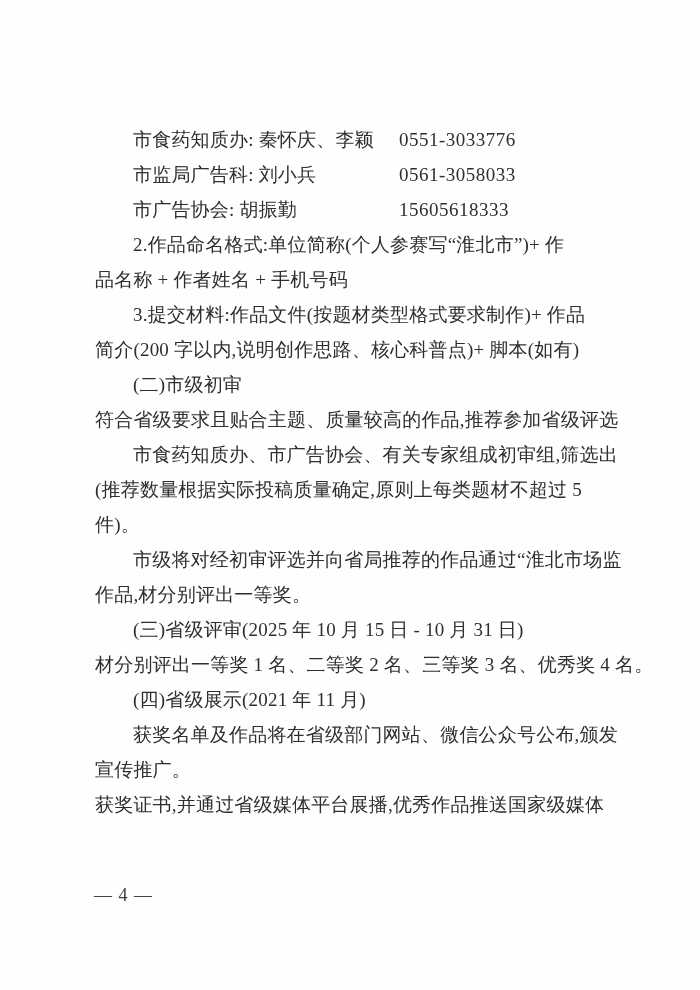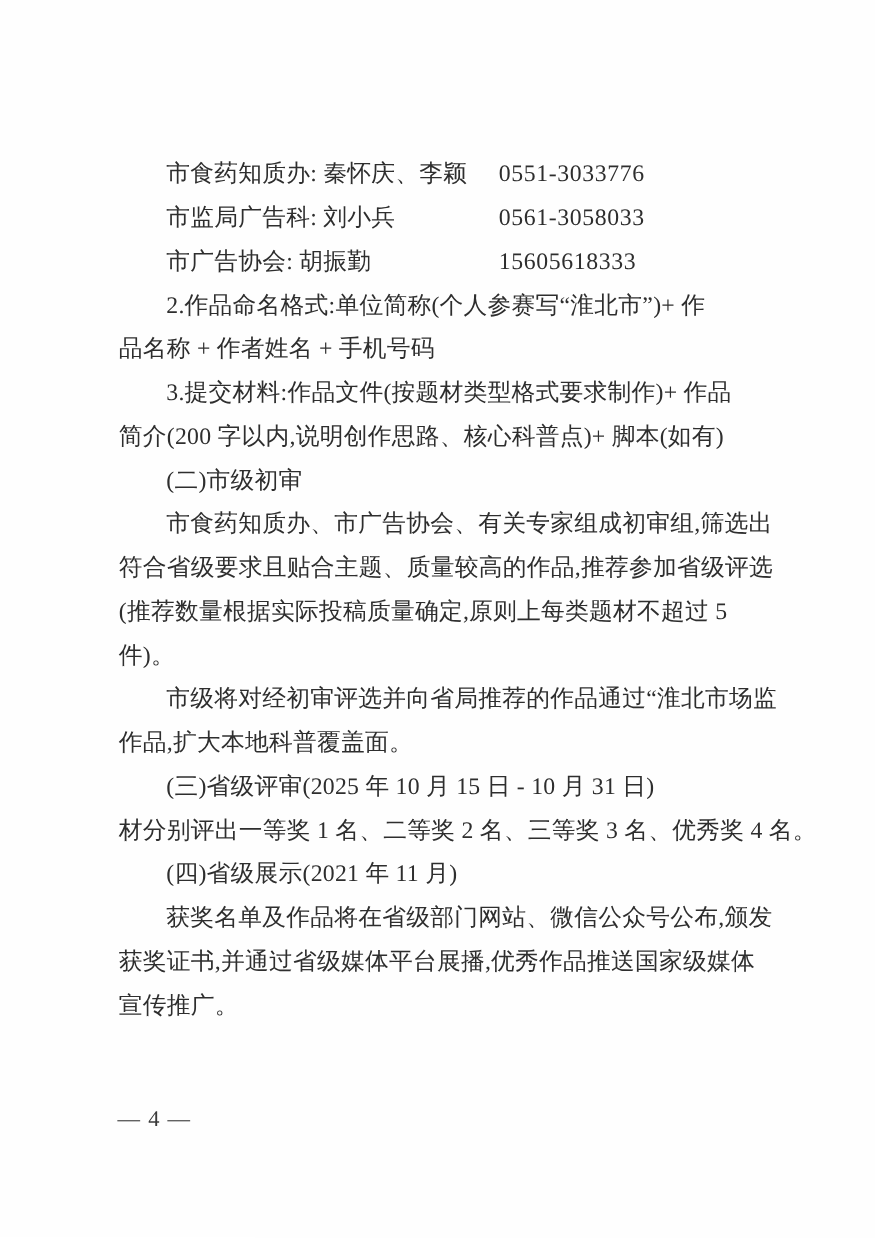--- a/index.html
+++ b/index.html
@@ -58,27 +58,27 @@
 <div class="page">
   <div class="content">
       <div class="line indent contact"><span>市食药知质办: 秦怀庆、李颖</span><span class="phone">0551-3033776</span></div>
       <div class="line indent contact"><span>市监局广告科: 刘小兵</span><span class="phone">0561-3058033</span></div>
       <div class="line indent contact"><span>市广告协会: 胡振勤</span><span class="phone">15605618333</span></div>
       <div class="line indent">2.作品命名格式:单位简称(个人参赛写“淮北市”)+ 作</div>
       <div class="line">品名称 + 作者姓名 + 手机号码</div>
       <div class="line indent">3.提交材料:作品文件(按题材类型格式要求制作)+ 作品</div>
       <div class="line">简介(200 字以内,说明创作思路、核心科普点)+ 脚本(如有)</div>
       <div class="line indent heading">(二)市级初审</div>
+      <div class="line">符合省级要求且贴合主题、质量较高的作品,推荐参加省级评选</div>
       <div class="line indent">市食药知质办、市广告协会、有关专家组成初审组,筛选出</div>
-      <div class="line">符合省级要求且贴合主题、质量较高的作品,推荐参加省级评选</div>
       <div class="line">(推荐数量根据实际投稿质量确定,原则上每类题材不超过 5</div>
       <div class="line">件)。</div>
       <div class="line indent">市级将对经初审评选并向省局推荐的作品通过“淮北市场监</div>
-      <div class="line">作品,扩大本地科普覆盖面。</div>
+      <div class="line">作品,材分别评出一等奖。</div>
       <div class="line indent heading">(三)省级评审(2025 年 10 月 15 日 - 10 月 31 日)</div>
       <div class="line">材分别评出一等奖 1 名、二等奖 2 名、三等奖 3 名、优秀奖 4 名。</div>
       <div class="line indent heading">(四)省级展示(2021 年 11 月)</div>
       <div class="line indent">获奖名单及作品将在省级部门网站、微信公众号公布,颁发</div>
+      <div class="line">宣传推广。</div>
       <div class="line">获奖证书,并通过省级媒体平台展播,优秀作品推送国家级媒体</div>
-      <div class="line">宣传推广。</div>
     </div>
   <div class="footer">— 4 —</div>
 </div>
 
 </body></html>

